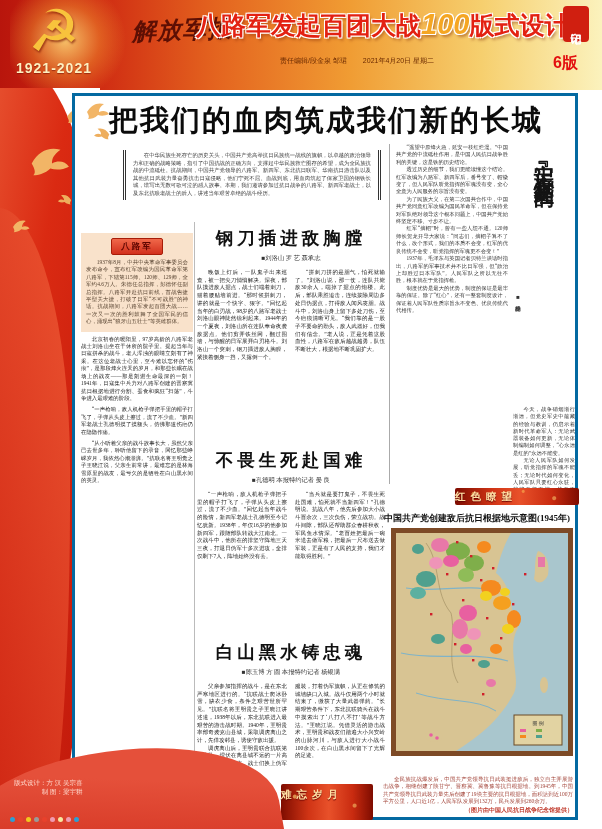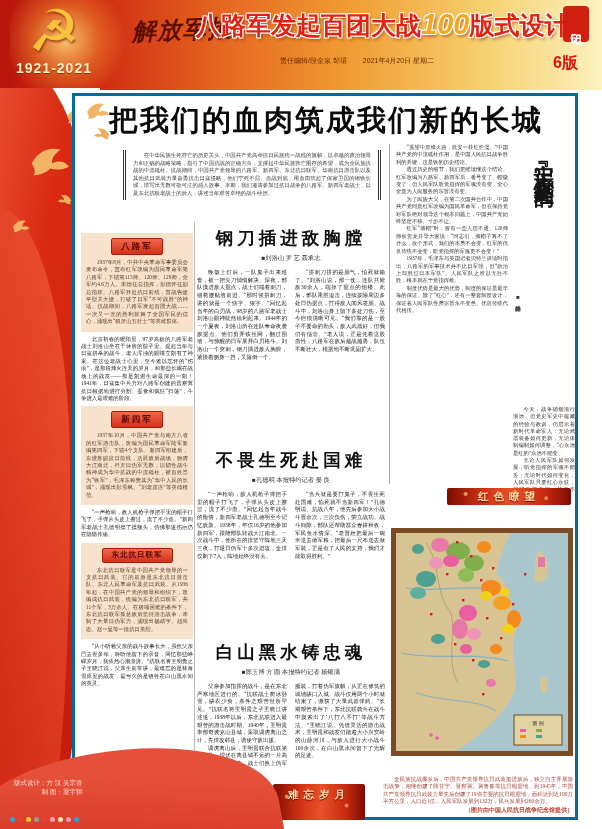--- a/index.html
+++ b/index.html
@@ -78,28 +78,28 @@
     border-left:1px solid #aaa;padding-left:6px;display:flex;}
   .rc-text{width:112px;font-size:5.3px;line-height:7.4px;text-align:justify;color:#333;}
   .rc-text p,.rc-cont p{margin:0;text-indent:2em;}
   .rc-right{position:relative;width:64px;margin-left:5px;}
   .rc-title{writing-mode:vertical-rl;margin:4px auto 0 auto;height:252px;
     font-size:20px;font-weight:bold;letter-spacing:3px;color:#141414;}
   .rc-author{position:absolute;left:0;top:150px;writing-mode:vertical-rl;font-size:6px;color:#333;}
   .rc-cont{margin-top:6px;width:62px;font-size:5.3px;line-height:7.3px;text-align:justify;color:#333;}
 
   
-  .fire-badge{position:absolute;height:17px;line-height:17px;text-align:center;
+  .fire-badge{position:absolute;height:17px;line-height:17px;
     background:
       radial-gradient(circle at 15% 35%,rgba(255,220,120,.6) 0 1.5px,transparent 2.5px),
       radial-gradient(circle at 80% 60%,rgba(255,220,120,.5) 0 1.5px,transparent 2.5px),
       radial-gradient(circle at 55% 20%,rgba(255,200,90,.5) 0 1px,transparent 2px),
       linear-gradient(90deg,#7e0c00,#d03415 30%,#e8512a 52%,#c92b10 78%,#7e0c00);
     color:#ffe2a6;font-family:"Liberation Sans",sans-serif;font-weight:bold;font-size:10.5px;
-    letter-spacing:5px;border-radius:2px;text-shadow:0 1px 1px #600;}
+    letter-spacing:5px;border-radius:2px;text-shadow:0 1px 1px #600;margin-left:8px;}
   .hongse{left:372px;top:392px;width:124px;}
   .nanwang{left:198px;top:688px;width:92px;height:36px;line-height:20px;}
 
   
   .map-title{position:absolute;left:304px;top:416px;width:196px;text-align:center;
     font-weight:bold;font-size:9px;color:#111;}
   .map-frame{position:absolute;left:316px;top:432px;width:172px;height:218px;
     border:5px solid #7d4a26;background:#d8c493;}
   .map-caption{position:absolute;left:308px;top:680px;width:190px;
     font-size:5.5px;line-height:7.4px;text-align:justify;color:#a3453a;text-indent:2em;}
@@ -149,29 +149,21 @@
     <div class="intro">在中华民族生死存亡的历史关头，中国共产党高举抗日民族统一战线的旗帜，以卓越的政治领导力和正确的战略策略，指引了中国抗战的正确方向，支撑起中华民族救亡图存的希望，成为全民族抗战的中流砥柱。抗战期间，中国共产党领导的八路军、新四军、东北抗日联军、华南抗日游击队以及其他抗日武装力量奋勇抗击日寇侵略，他们宁死不屈、血战到底，用血肉筑起了保家卫国的钢铁长城，谱写出无数可歌可泣的感人故事。本期，我们邀请参加过抗日战争的八路军、新四军老战士，以及东北抗联老战士的后人，讲述当年艰苦卓绝的战斗经历。</div>
 
     <div class="vline" style="left:119px;top:126px;height:586px;"></div>
 
     <div class="left-col">
       <div class="pink-box">
         <span class="side-badge">八路军</span>
         <div class="bt">1937年8月，中共中央革命军事委员会发布命令，宣布红军改编为国民革命军第八路军，下辖第115师、120师、129师，全军约4.6万人。朱德任总指挥，彭德怀任副总指挥。八路军开赴抗日前线，首战告捷平型关大捷，打破了日军“不可战胜”的神话。抗战期间，八路军发起百团大战……一次又一次的胜利鼓舞了全国军民的信心，涌现出“狼牙山五壮士”等英雄群体。</div>
       </div>
       <div class="after-text">北京初春的暖阳里，97岁高龄的八路军老战士刘洛山坐在干休所的院子里。提起当年与日寇拼杀的战斗，老人浑浊的眼睛立刻有了神采。在这位老战士心里，至今难以忘怀的“伤痕”，是那段烽火连天的岁月，和那些长眠在战场上的战友——那是刻进生命最深的一刻！1941年，日寇集中兵力对八路军创建的晋察冀抗日根据地进行分割、蚕食和疯狂“扫荡”，斗争进入最艰难的阶段。</div>
-      <div class="pink-box">
-        <span class="side-badge">新四军</span>
-        <div class="bt">1937年10月，中国共产党与南方八省的红军游击队，改编为国民革命军陆军新编第四军，下辖4个支队。新四军组建后，东进苏皖抗日前线，活跃敌后战场，驰骋大江南北，歼灭日伪军无数，以韧性战斗精神成为华中抗战的中流砥柱，被百姓誉为“铁军”，毛泽东称赞其为“华中人民的长城”，涌现出彭雪枫、“刘老庄连”等英雄模范。</div>
-      </div>
       <div class="after-text">“一声枪响，敌人机枪子弹把手里的帽子打飞了，子弹从头皮上擦过，流了不少血。”新四军老战士孔德明摸了摸额头，仿佛那道伤疤仍在隐隐作痛。</div>
-      <div class="pink-box">
-        <span class="side-badge" style="font-size:7.5px;letter-spacing:1px;">东北抗日联军</span>
-        <div class="bt">东北抗日联军是中国共产党领导的一支抗日武装。它的前身是东北抗日游击队、东北人民革命军及抗日武装。从1936年起，在中国共产党的领导和组织下，改编成抗日武装，统编为东北抗日联军，共11个军，3万余人。在极端困难的条件下，东北抗日联军孤悬敌后坚持游击战争，牵制了大量日伪军力，涌现出杨靖宇、赵尚志、赵一曼等一批抗日英烈。</div>
-      </div>
       <div class="after-text">“从小听着父亲的战斗故事长大，虽然父亲已去世多年，聆听他留下的录音，回忆那些峥嵘岁月，我依然心潮澎湃。”抗联名将王明贵之子王晓江说，父亲生前常讲，最难忘的是林海雪原里的战友，最亏欠的是牺牲在白山黑水间的英灵。</div>
     </div>
 
     <div class="article" style="top:352px;">
       <h2>不畏生死赴国难</h2>
       <div class="byline">■孔德明  本报特约记者  晏 良</div>
       <div class="cols" style="height:128px;">
         <p>“一声枪响，敌人机枪子弹把手里的帽子打飞了，子弹从头皮上擦过，流了不少血。”回忆起当年战斗的险情，新四军老战士孔德明至今记忆犹新。1938年，年仅16岁的他参加新四军，跟随部队转战大江南北。一次战斗中，他所在的排坚守阵地三天三夜，打退日伪军十多次进攻，全排仅剩下7人，阵地始终没有丢。</p>
         <p>“当兵就是要打鬼子，不畏生死赴国难，怕死就不当新四军！”孔德明说。抗战八年，他先后参加大小战斗百余次，三次负伤，荣立战功。战斗间隙，部队还帮助群众春耕秋收，军民鱼水情深。“老百姓把最后一碗米送去做军粮，把最后一尺布送去做军装，正是有了人民的支持，我们才能取得胜利。”</p>
       </div>
@@ -211,20 +203,21 @@
         <div class="rc-author">■ 桑林峰</div>
         <div class="rc-cont">
           <p>今天，战争硝烟渐行渐远，但党史军史中蕴藏的经验与教训，仍启示着新时代革命军人：无论武器装备如何更新，无论体制编制如何调整，“心永远是红的”永远不能变。</p>
           <p>无论人民军队如何发展，听党指挥的军魂不能丢；无论时代如何变化，人民军队只要红心永驻，就能无坚不摧、战无不胜！</p>
         </div>
       </div>
     </div>
 
     <div class="fire-badge hongse">红色瞭望</div>
 
+    <div class="map-title">中国共产党创建敌后抗日根据地示意图(1945年)</div>
     <div class="map-frame">
       <svg width="172" height="218" viewBox="0 0 172 218">
         <rect x="0" y="0" width="172" height="218" fill="#d8c493"></rect>
 
         <path d="M115,0 L172,0 L172,218 L60,218 C80,205 102,190 118,160 C125,145 110,115 122,95 C112,75 118,55 100,40 C105,20 110,8 115,0 Z" fill="#a9c6cd"></path>
 
         <path d="M142,18 C150,20 154,30 152,42 C148,50 142,52 138,46 C140,36 138,26 142,18 Z" fill="#d8c493"></path>
         <rect x="142" y="24" width="7" height="10" fill="#e878a8"></rect>
 
         <path d="M10,55 C40,60 70,50 100,58" stroke="#7fb3c8" stroke-width="1.2" fill="none"></path>

